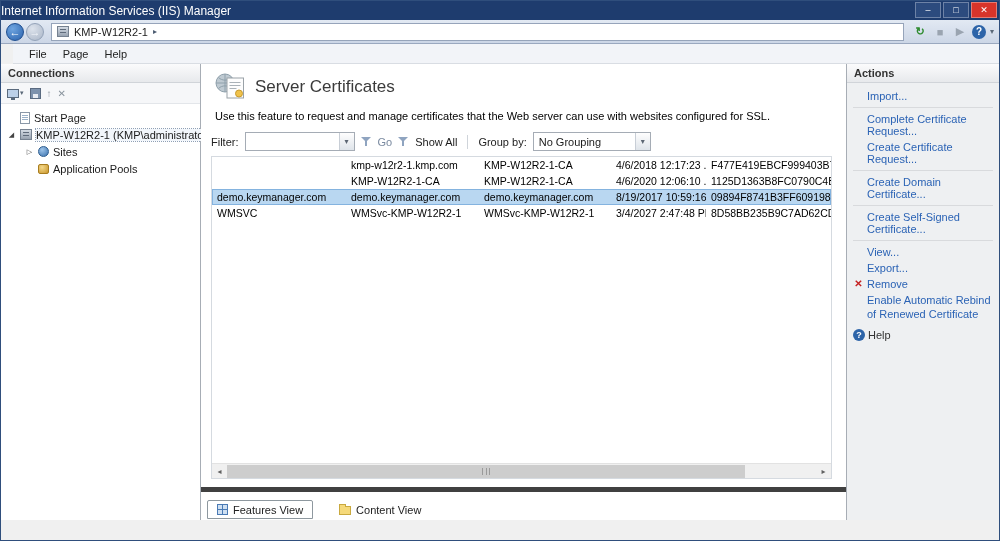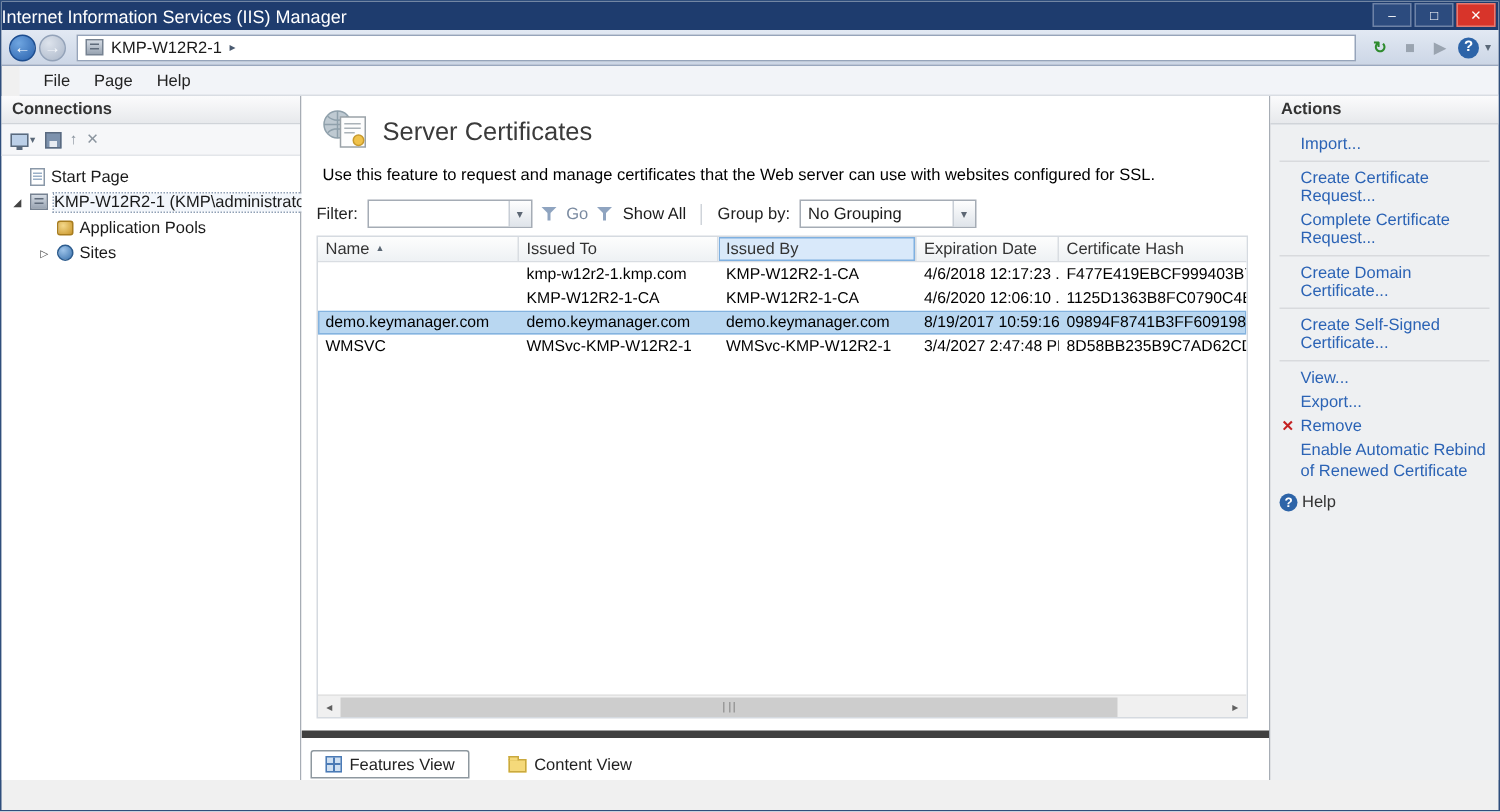--- a/index.html
+++ b/index.html
@@ -194,28 +194,28 @@
           <span class="tree-spacer"></span>
           <span class="ico-startpage"></span>
           <span class="tree-label">Start Page</span>
         </div>
         <div class="tree-row lvl0 focused">
           <span class="tree-glyph">◢</span>
           <span class="server-icon"></span>
           <span class="tree-label">KMP-W12R2-1 (KMP\administrator)</span>
         </div>
         <div class="tree-row lvl1">
+          <span class="tree-glyph">▷</span>
+          <span class="ico-sites"></span>
+          <span class="tree-label">Sites</span>
+        </div>
+        <div class="tree-row lvl1">
           <span class="tree-spacer"></span>
           <span class="ico-apppool"></span>
           <span class="tree-label">Application Pools</span>
-        </div>
-        <div class="tree-row lvl1">
-          <span class="tree-glyph">▷</span>
-          <span class="ico-sites"></span>
-          <span class="tree-label">Sites</span>
         </div>
       </div>
     </div>
 
     <div class="center-panel">
       <div class="feature-header">
         <span class="cert-icon">
           <svg width="30" height="28" viewBox="0 0 30 28">
             <circle cx="10" cy="11" r="9" fill="#bfcad2" stroke="#8fa0ab"></circle>
             <path d="M1 11 H19 M10 2 V20 M3.5 5.5 C7 9 13 9 16.5 5.5 M3.5 16.5 C7 13 13 13 16.5 16.5" stroke="#8fa0ab" fill="none"></path>
@@ -246,38 +246,20 @@
         <span class="fb-showall">Show All</span>
         <span class="fb-sep"></span>
         <span class="fb-label">Group by:</span>
         <span class="combo group-combo">
           <span>No Grouping</span>
           <span class="combo-arrow">▾</span>
         </span>
       </div>
 
       <div class="list">
-        <div class="lv-header">
-          <span class="lv-col c-name">
-            <span>Name</span>
-            <span class="sort-arrow">▲</span>
-          </span>
-          <span class="lv-col c-ito">
-              <span>Issued To</span>
-            </span>
-          <span class="lv-col c-iby highlight">
-              <span>Issued By</span>
-            </span>
-          <span class="lv-col c-exp">
-              <span>Expiration Date</span>
-            </span>
-          <span class="lv-col c-hash">
-              <span>Certificate Hash</span>
-            </span>
-        </div>
         <div class="lv-body">
           <div class="lv-row">
             <span class="lv-cell c-name"></span>
             <span class="lv-cell c-ito">kmp-w12r2-1.kmp.com</span>
             <span class="lv-cell c-iby">KMP-W12R2-1-CA</span>
             <span class="lv-cell c-exp">4/6/2018 12:17:23 ...</span>
             <span class="lv-cell c-hash">F477E419EBCF999403B75975D...</span>
           </div>
           <div class="lv-row">
             <span class="lv-cell c-name"></span>
@@ -322,22 +304,22 @@
           <span>Content View</span>
         </span>
       </div>
     </div>
 
     <div class="right-panel">
       <div class="panel-header">Actions</div>
       <div class="actions-body">
         <div class="action-link">Import...</div>
         <div class="action-divider"></div>
+        <div class="action-link">Complete Certificate Request...</div>
         <div class="action-link">Create Certificate Request...</div>
-        <div class="action-link">Complete Certificate Request...</div>
         <div class="action-divider"></div>
         <div class="action-link">Create Domain Certificate...</div>
         <div class="action-divider"></div>
         <div class="action-link">Create Self-Signed Certificate...</div>
         <div class="action-divider"></div>
         <div class="action-link">View...</div>
         <div class="action-link">Export...</div>
         <div class="action-row">
           <span class="ico-x">✕</span>
           <span class="action-link-text">Remove</span>

